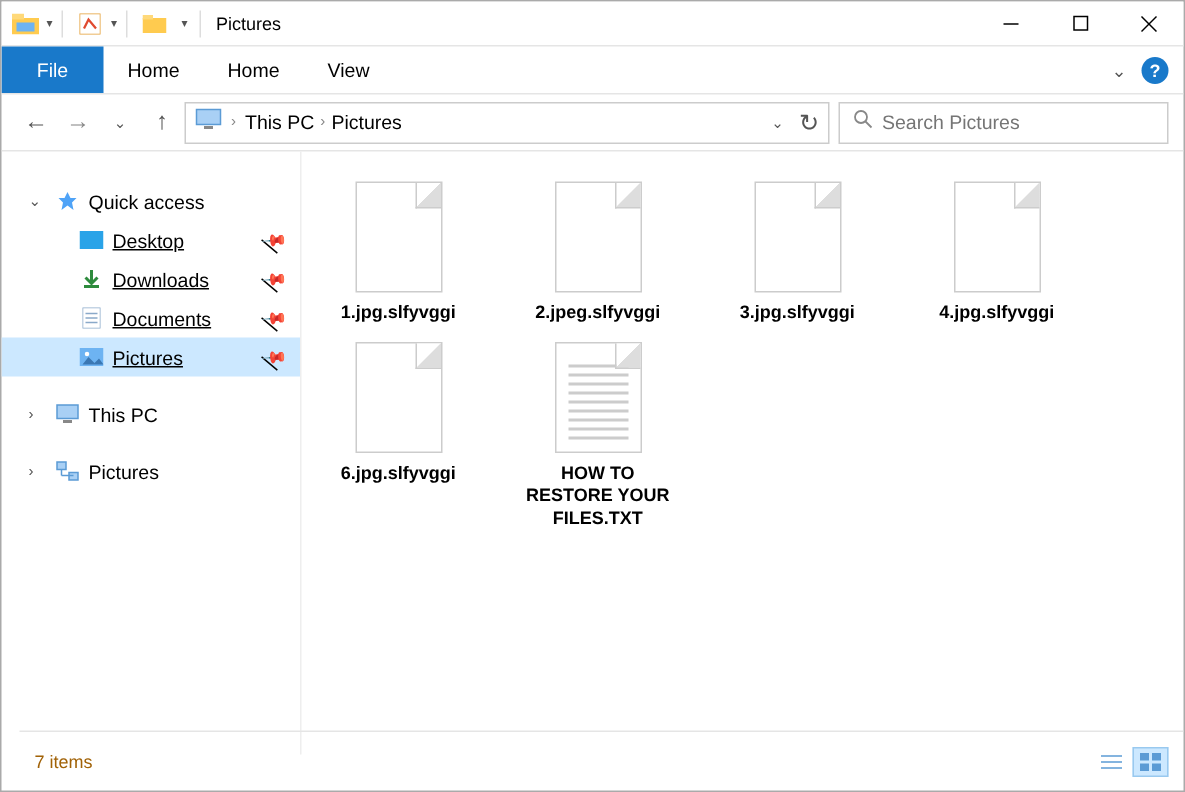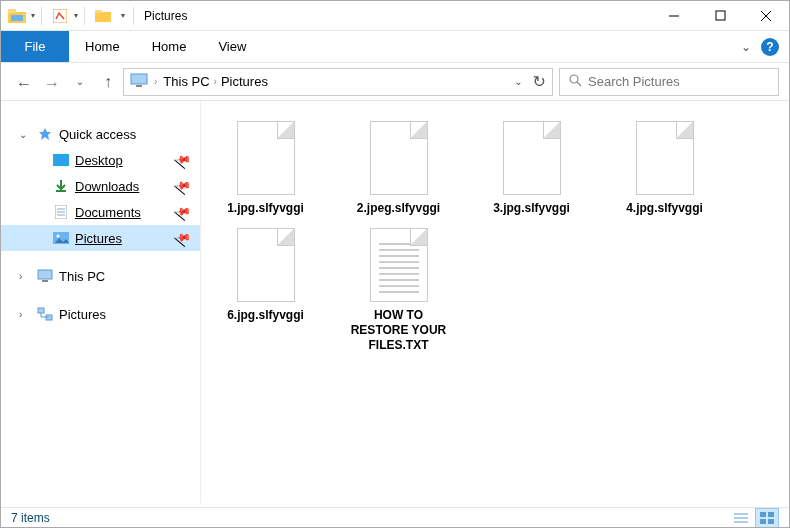--- a/index.html
+++ b/index.html
@@ -50,21 +50,21 @@
 .file-icon-wrap { width: 80px; height: 86px; display: flex; align-items: center; justify-content: center; }
 .file-label { font-size: 12px; text-align: center; line-height: 1.25; word-break: break-word; max-height: 46px; }
 
 .blank-doc { width: 58px; height: 74px; background: #fff; border: 1px solid #ccc; position: relative; }
 .blank-doc::before { content: ""; position: absolute; top: 0; right: 0; width: 16px; height: 16px; background: linear-gradient(135deg, #fff 48%, #ddd 50%); border-left: 1px solid #ccc; border-bottom: 1px solid #ccc; }
 .txt-doc { width: 58px; height: 74px; background: #fff; border: 1px solid #ccc; position: relative; display: flex; flex-direction: column; padding: 14px 8px 8px 8px; gap: 4px; }
 .txt-doc::before { content: ""; position: absolute; top: 0; right: 0; width: 16px; height: 16px; background: linear-gradient(135deg, #fff 48%, #ddd 50%); border-left: 1px solid #ccc; border-bottom: 1px solid #ccc; }
 .txt-line { height: 2px; background: #ccc; }
 
 
-.status { position: absolute; bottom: 0; left: 0; right: 0; height: 20px; border-top: 1px solid #e5e5e5; display: flex; align-items: center; padding: 0 10px; font-size: 12px; color: #0c4a6e; }
+.status { position: absolute; bottom: 0; left: 12px; right: 0; height: 40px; border-top: 1px solid #e5e5e5; display: flex; align-items: center; padding: 0 10px; font-size: 12px; color: #a16207; }
 .status-right { margin-left: auto; display: flex; gap: 2px; }
 .view-btn { width: 24px; height: 20px; border: 1px solid transparent; display: flex; align-items: center; justify-content: center; }
 .view-btn.active { background: #cce8ff; border: 1px solid #99c9ef; }
 
 
 .pc-icon { color: #6fa8dc; }
 .folder-icon { color: #ffcb4f; }
 </style>
 </head>
 <body>

